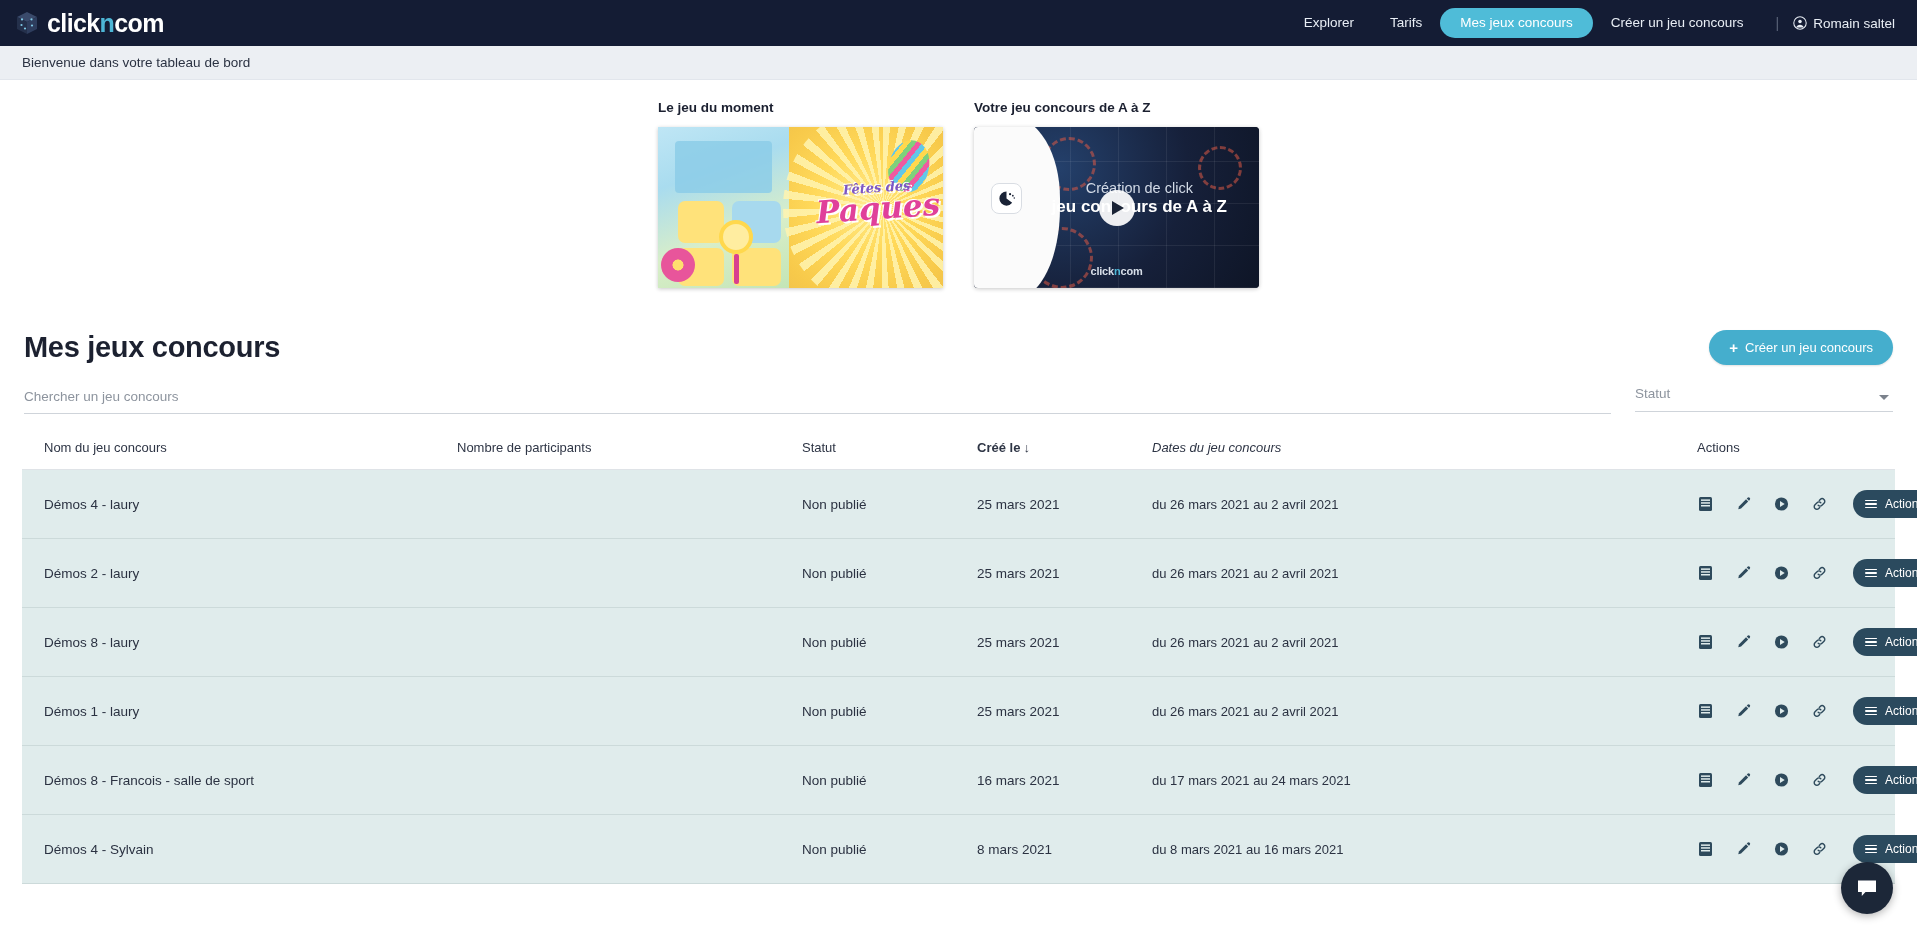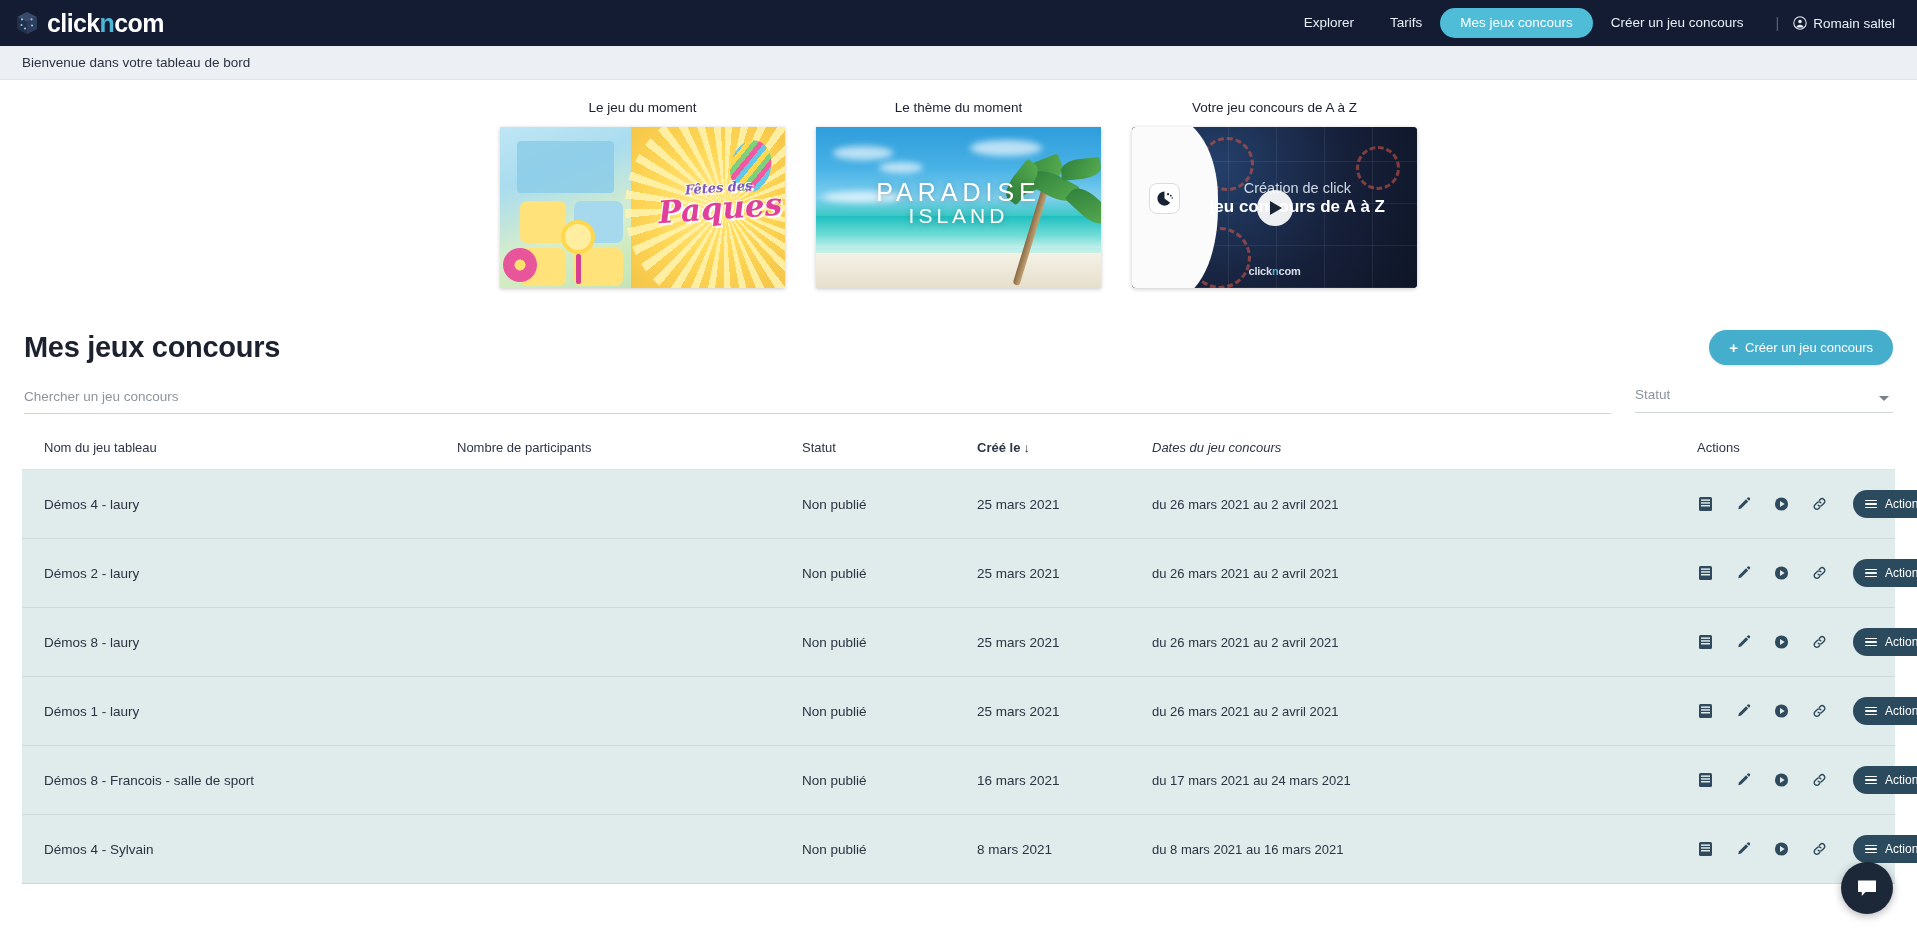--- a/index.html
+++ b/index.html
@@ -92,23 +92,23 @@
   
   .promos {
     display: flex;
     justify-content: center;
     gap: 31px;
     padding-top: 20px;
     background: #ffffff;
   }
   .promo { width: 285px; }
   .promo-title {
-    text-align: center;
+    text-align: left;
     font-size: 13.5px;
-    font-weight: 400;
+    font-weight: 700;
     color: #1b2030;
     margin-bottom: 12px;
     white-space: nowrap;
   }
   .promo-card {
     position: relative;
     width: 285px;
     height: 161px;
     overflow: hidden;
     box-shadow: 0 1px 4px rgba(0,0,0,.22);
@@ -274,21 +274,21 @@
     background:#45aecd; color:#fff; border:none;
     border-radius: 19px; padding: 10px 20px;
     font-size: 13px; font-family:"Liberation Sans", sans-serif;
     cursor:pointer; display:flex; align-items:center; gap:7px;
     box-shadow: 0 1px 2px rgba(0,0,0,.12);
     white-space:nowrap;
   }
   .btn-primary .plus { font-size: 15px; font-weight:700; line-height:1; }
 
   .filters {
-    display:flex; align-items:center; gap: 24px;
+    display:flex; align-items:flex-start; gap: 24px;
     padding: 22px 10px 0 10px;
   }
   .field { position:relative; }
   .field.grow { flex: 1 1 auto; }
   .field.fixed { width: 258px; flex:none; }
   .field input, .field .selval {
     width:100%; border:none; outline:none;
     border-bottom: 1px solid #cfd4da;
     background: transparent;
     font-size: 13.5px; color:#2b3242;
@@ -422,41 +422,20 @@
       <div class="c1-magnify"></div>
       <div class="c1-rays"></div>
       <div class="c1-egg"></div>
       <div class="c1-flower"></div>
       <div class="c1-word">
         <small>Fêtes des</small><span>Paques</span>
       </div>
     </div>
   </div>
 
-  <div class="promo">
-    <div class="promo-title">Le thème du moment</div>
-    <div class="promo-card c2">
-      <div class="c2-cloud" style="left:6%;top:12%;width:60px;height:14px;"></div>
-      <div class="c2-cloud" style="left:22%;top:22%;width:44px;height:11px;"></div>
-      <div class="c2-cloud" style="left:54%;top:8%;width:72px;height:16px;"></div>
-      <div class="c2-cloud" style="left:2%;top:40%;width:80px;height:12px;"></div>
-      <div class="c2-sea"></div>
-      <div class="c2-sand"></div>
-      <div class="c2-trunk"></div>
-      <div class="c2-frond" style="right:13%;top:22%;width:52px;height:26px;transform:rotate(-22deg);"></div>
-      <div class="c2-frond" style="right:8%;top:30%;width:48px;height:22px;transform:rotate(28deg);"></div>
-      <div class="c2-frond" style="right:20%;top:28%;width:44px;height:20px;transform:rotate(-52deg);"></div>
-      <div class="c2-frond" style="right:0%;top:20%;width:40px;height:20px;transform:rotate(-6deg);"></div>
-      <div class="c2-frond" style="right:-4%;top:42%;width:46px;height:22px;transform:rotate(42deg);"></div>
-      <div class="c2-text">
-        <b>PARADISE</b>
-        <i>ISLAND</i>
-      </div>
-    </div>
-  </div>
 
   <div class="promo">
     <div class="promo-title">Votre jeu concours de A à Z</div>
     <div class="promo-card c3">
       <div class="c3-grid"></div>
       <div class="c3-wheel" style="left:24%;top:6%;width:54px;height:54px;"></div>
       <div class="c3-wheel" style="left:20%;top:62%;width:62px;height:62px;"></div>
       <div class="c3-wheel" style="right:6%;top:12%;width:44px;height:44px;"></div>
       <div class="c3-blob"></div>
       <div class="c3-appicon">
@@ -494,21 +473,21 @@
     <div class="field fixed">
       <div class="selval">Statut</div>
       <span class="caret"></span>
     </div>
   </div>
 
   <div class="tablewrap">
     <table>
       <thead>
         <tr>
-          <th class="c-name">Nom du jeu tableau</th>
+          <th class="c-name">Nom du jeu concours</th>
           <th class="c-part">Nombre de participants</th>
           <th class="c-stat">Statut</th>
           <th class="c-created"><span>Créé le</span><span class="sortarrow">↓</span></th>
           <th class="c-dates">Dates du jeu concours</th>
           <th class="c-actions">Actions</th>
         </tr>
       </thead>
       <tbody id="tbody">
           <tr>
             <td class="c-name">Démos 4 - laury</td>

